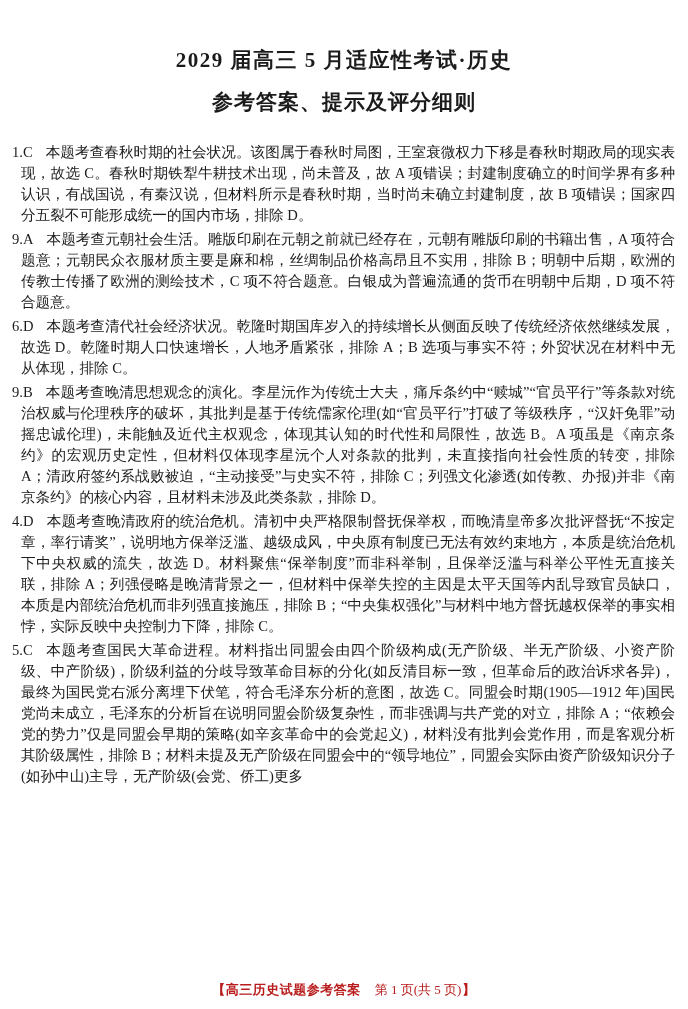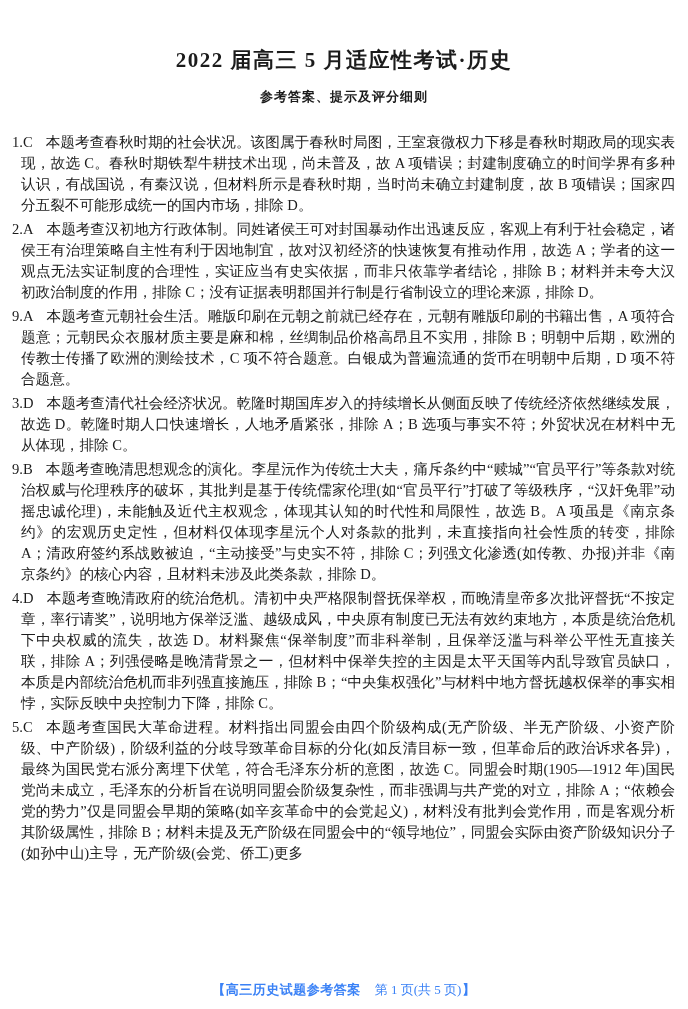--- a/index.html
+++ b/index.html
@@ -19,21 +19,21 @@
     padding-top:32px;
     text-align:center;
     font-size:21px;
     font-weight:bold;
     letter-spacing:1.5px;
   }
   .subtitle {
     margin-top:11px;
     text-align:center;
     font-family:"Liberation Sans","DejaVu Sans",sans-serif;
-    font-size:13px;
+    font-size:21px;
     font-weight:bold;
     letter-spacing:1px;
   }
   .answers {
     margin:26px 13px 0 21px;
   }
   .ans {
     margin:0 0 3px 0;
     font-size:14.6px;
     line-height:21px;
@@ -43,58 +43,55 @@
   }
   .ans .num {
     margin-right:13px;
     white-space:nowrap;
   }
   .footer {
     position:absolute;
     left:0; right:0; bottom:10px;
     text-align:center;
     font-size:13px;
-    color:#3b82f6;
+    color:#b91c1c;
   }
   .footer .bracket-bold {
     font-family:"Liberation Sans","DejaVu Sans",sans-serif;
     font-weight:bold;
     letter-spacing:0.5px;
   }
   .footer .pg {
     margin-left:14px;
     margin-right:1px;
   }
 </style>
 </head>
 <body>
 
 <div class="sheet">
 
-  <h1 class="title">2022 届高三 5 月适应性考试·历史</h1>
+  <h1 class="title">2029 届高三 5 月适应性考试·历史</h1>
 
   <h2 class="subtitle">参考答案、提示及评分细则</h2>
 
   <section class="answers">
 
       <p class="ans">
         <span class="num">1.C</span><span>本题考查春秋时期的社会状况。该图属于春秋时局图，王室衰微权力下移是春秋时期政局的现实表现，故选 C。春秋时期铁犁牛耕技术出现，尚未普及，故 A 项错误；封建制度确立的时间学界有多种认识，有战国说，有秦汉说，但材料所示是春秋时期，当时尚未确立封建制度，故 B 项错误；国家四分五裂不可能形成统一的国内市场，排除 D。</span>
       </p>
 
-      <p class="ans">
-        <span class="num">2.A</span><span>本题考查汉初地方行政体制。同姓诸侯王可对封国暴动作出迅速反应，客观上有利于社会稳定，诸侯王有治理策略自主性有利于因地制宜，故对汉初经济的快速恢复有推动作用，故选 A；学者的这一观点无法实证制度的合理性，实证应当有史实依据，而非只依靠学者结论，排除 B；材料并未夸大汉初政治制度的作用，排除 C；没有证据表明郡国并行制是行省制设立的理论来源，排除 D。</span>
-      </p>
 
 
       <p class="ans">
         <span class="num">9.A</span><span>本题考查元朝社会生活。雕版印刷在元朝之前就已经存在，元朝有雕版印刷的书籍出售，A 项符合题意；元朝民众衣服材质主要是麻和棉，丝绸制品价格高昂且不实用，排除 B；明朝中后期，欧洲的传教士传播了欧洲的测绘技术，C 项不符合题意。白银成为普遍流通的货币在明朝中后期，D 项不符合题意。</span>
       </p>
 
       <p class="ans">
-        <span class="num">3.D</span><span>本题考查清代社会经济状况。乾隆时期国库岁入的持续增长从侧面反映了传统经济依然继续发展，故选 D。乾隆时期人口快速增长，人地矛盾紧张，排除 A；B 选项与事实不符；外贸状况在材料中无从体现，排除 C。</span>
+        <span class="num">6.D</span><span>本题考查清代社会经济状况。乾隆时期国库岁入的持续增长从侧面反映了传统经济依然继续发展，故选 D。乾隆时期人口快速增长，人地矛盾紧张，排除 A；B 选项与事实不符；外贸状况在材料中无从体现，排除 C。</span>
       </p>
 
       <p class="ans">
         <span class="num">9.B</span><span>本题考查晚清思想观念的演化。李星沅作为传统士大夫，痛斥条约中“赎城”“官员平行”等条款对统治权威与伦理秩序的破坏，其批判是基于传统儒家伦理(如“官员平行”打破了等级秩序，“汉奸免罪”动摇忠诚伦理)，未能触及近代主权观念，体现其认知的时代性和局限性，故选 B。A 项虽是《南京条约》的宏观历史定性，但材料仅体现李星沅个人对条款的批判，未直接指向社会性质的转变，排除 A；清政府签约系战败被迫，“主动接受”与史实不符，排除 C；列强文化渗透(如传教、办报)并非《南京条约》的核心内容，且材料未涉及此类条款，排除 D。</span>
       </p>
 
       <p class="ans">
         <span class="num">4.D</span><span>本题考查晚清政府的统治危机。清初中央严格限制督抚保举权，而晚清皇帝多次批评督抚“不按定章，率行请奖”，说明地方保举泛滥、越级成风，中央原有制度已无法有效约束地方，本质是统治危机下中央权威的流失，故选 D。材料聚焦“保举制度”而非科举制，且保举泛滥与科举公平性无直接关联，排除 A；列强侵略是晚清背景之一，但材料中保举失控的主因是太平天国等内乱导致官员缺口，本质是内部统治危机而非列强直接施压，排除 B；“中央集权强化”与材料中地方督抚越权保举的事实相悖，实际反映中央控制力下降，排除 C。</span>
       </p>
 

